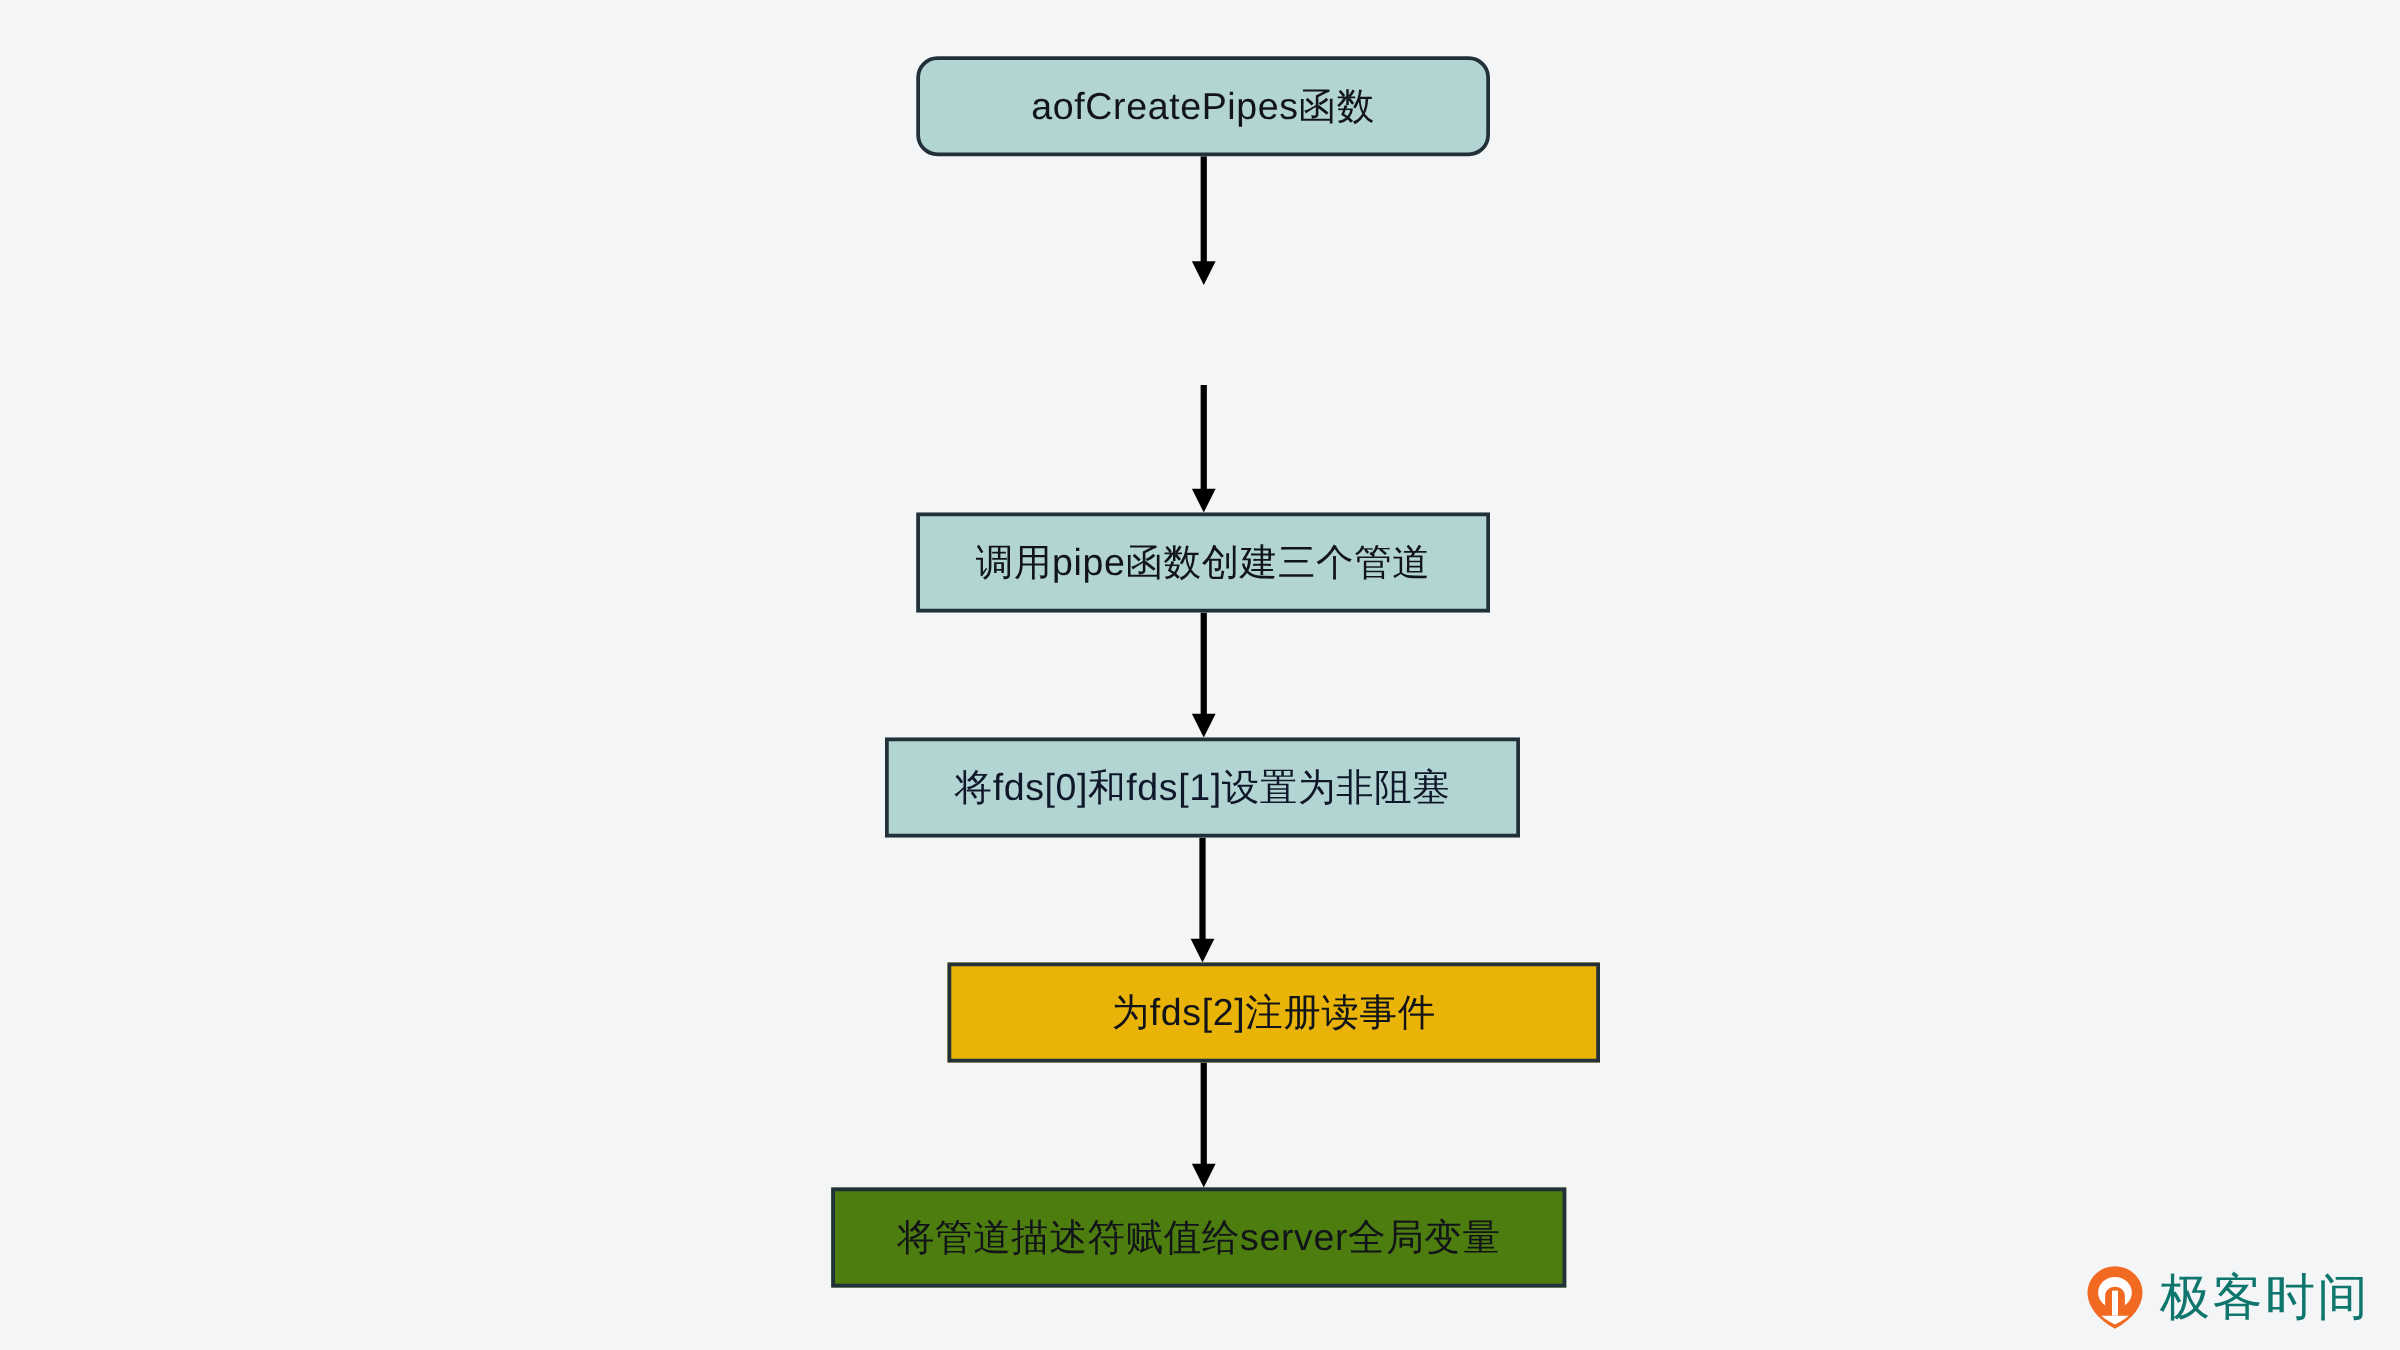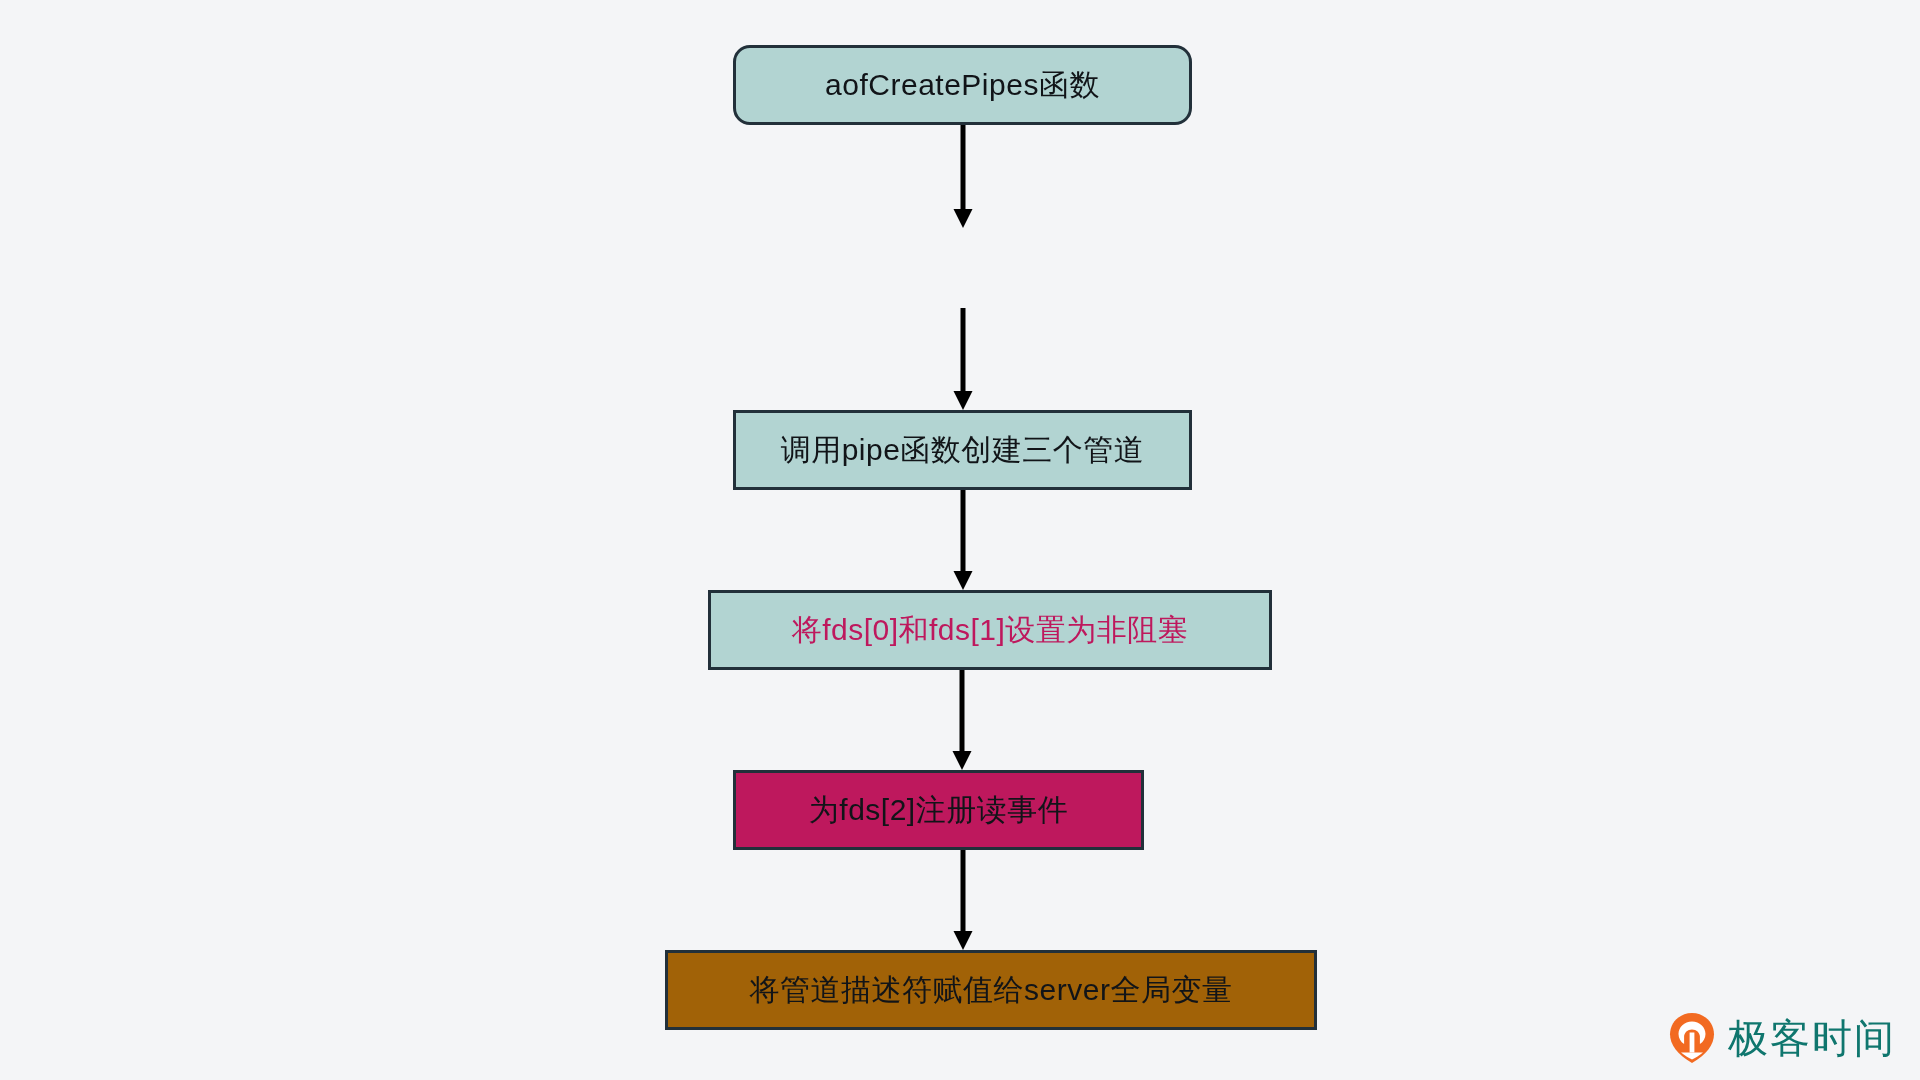--- a/index.html
+++ b/index.html
@@ -64,23 +64,23 @@
     font-weight: 400;
   }
 </style>
 </head>
 <body>
 
 <div id="canvas">
 
   <div class="node" style="left: 733px; top: 45px; width: 459px; height: 80px; background: rgb(178, 212, 210); border-color: rgb(34, 48, 58); color: rgb(17, 20, 24); border-radius: 17px;">aofCreatePipes函数</div>
     <div class="node" style="left: 733px; top: 410px; width: 459px; height: 80px; background: rgb(178, 212, 210); border-color: rgb(34, 48, 58); color: rgb(17, 20, 24);">调用pipe函数创建三个管道</div>
-    <div class="node" style="left: 708px; top: 590px; width: 564px; height: 80px; background: rgb(178, 212, 210); border-color: rgb(34, 48, 58); color: #be185d;">将fds[0]和fds[1]设置为非阻塞</div>
-    <div class="node" style="left: 733px; top: 770px; width: 411px; height: 80px; background: #be185d; border-color: rgb(34, 48, 58); color: rgb(17, 20, 24);">为fds[2]注册读事件</div>
-    <div class="node" style="left: 665px; top: 950px; width: 652px; height: 80px; background: #a16207; border-color: rgb(34, 48, 58); color: rgb(17, 20, 24);">将管道描述符赋值给server全局变量</div>
+    <div class="node" style="left: 708px; top: 590px; width: 508px; height: 80px; background: rgb(178, 212, 210); border-color: rgb(34, 48, 58); color: #0f172a;">将fds[0]和fds[1]设置为非阻塞</div>
+    <div class="node" style="left: 758px; top: 770px; width: 522px; height: 80px; background: #eab308; border-color: rgb(34, 48, 58); color: rgb(17, 20, 24);">为fds[2]注册读事件</div>
+    <div class="node" style="left: 665px; top: 950px; width: 588px; height: 80px; background: #4d7c0f; border-color: rgb(34, 48, 58); color: rgb(17, 20, 24);">将管道描述符赋值给server全局变量</div>
     <div class="connector" style="left: 942.5px; top: 125px; height: 103px;"><svg width="40" height="103" viewBox="0 0 40 103">
         <line x1="20" y1="0" x2="20" y2="87" stroke="#000000" stroke-width="5"></line>
         <polygon points="20,103 10.5,84 29.5,84" fill="#000000"></polygon>
       </svg></div>
     <div class="connector" style="left: 942.5px; top: 308px; height: 102px;"><svg width="40" height="102" viewBox="0 0 40 102">
         <line x1="20" y1="0" x2="20" y2="86" stroke="#000000" stroke-width="5"></line>
         <polygon points="20,102 10.5,83 29.5,83" fill="#000000"></polygon>
       </svg></div>
     <div class="connector" style="left: 942.5px; top: 490px; height: 100px;"><svg width="40" height="100" viewBox="0 0 40 100">
         <line x1="20" y1="0" x2="20" y2="84" stroke="#000000" stroke-width="5"></line>

